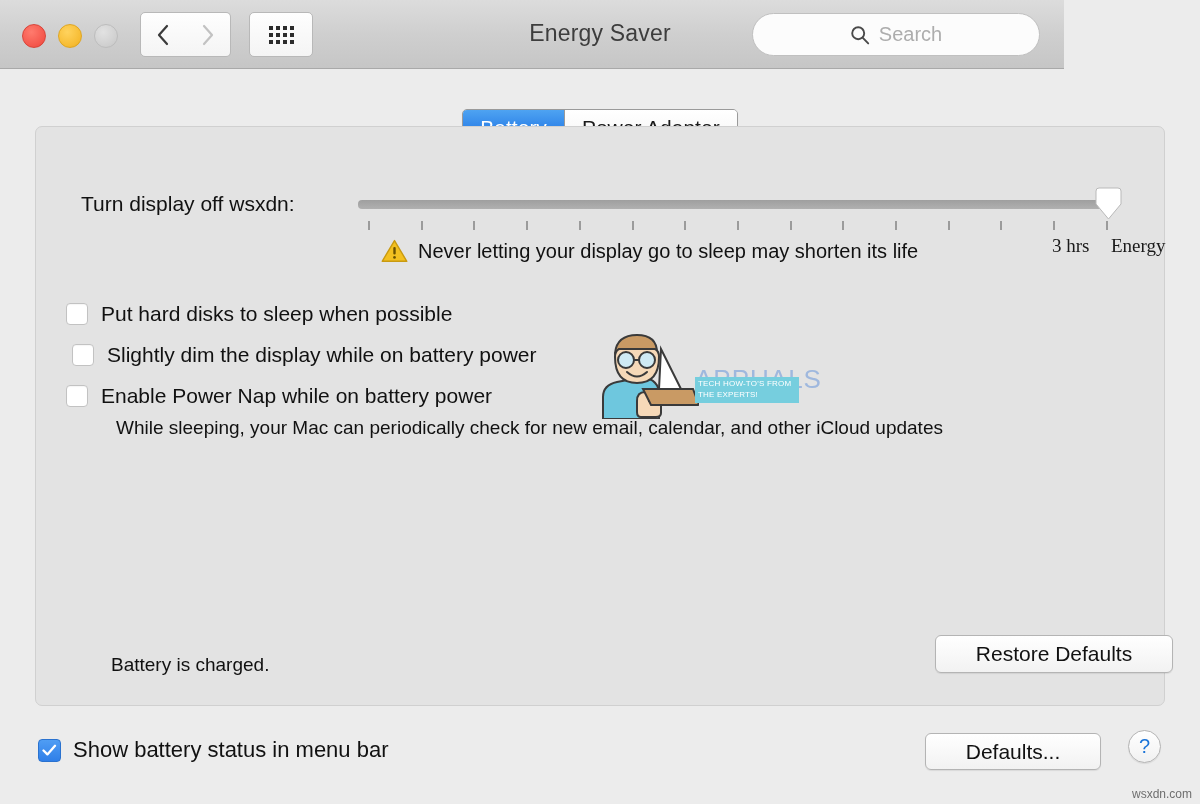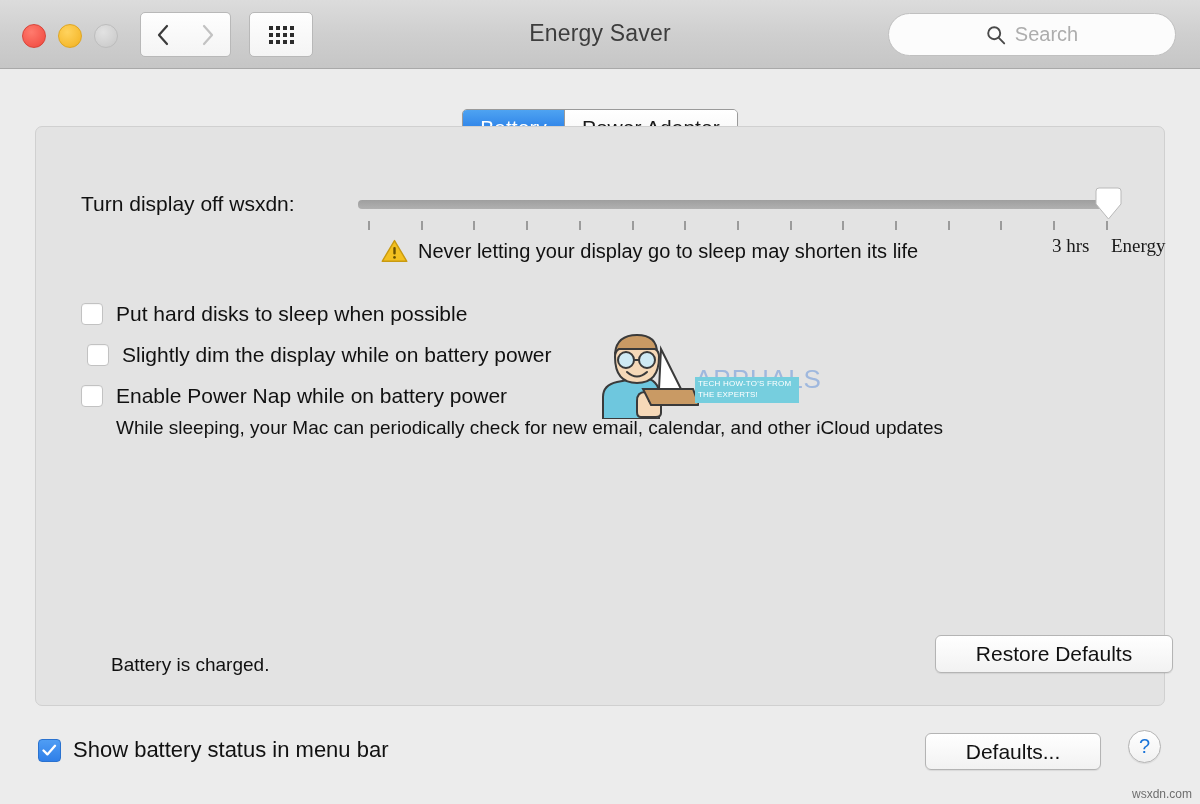--- a/index.html
+++ b/index.html
@@ -16,21 +16,21 @@
     width: 1200px;
     height: 804px;
     background: #ececec;
     overflow: hidden;
   }
 
   
   #titlebar {
     position: absolute;
     left: 0; top: 0;
-    width: 1200px;
+    width: 1064px;
     height: 69px;
     background: linear-gradient(to bottom, #dcdcdc 0%, #cfcfcf 50%, #c6c6c6 100%);
     border-bottom: 1px solid #a9a9a9;
     box-sizing: border-box;
   }
   .traffic {
     position: absolute;
     top: 24px;
     width: 22px; height: 22px;
     border-radius: 50%;
@@ -200,21 +200,21 @@
   #warning-icon { display:block; margin-right: 10px; }
   #warning-text {
     font-size: 20px;
     color: #111;
     white-space: nowrap;
   }
 
   
   .cb-row {
     position: absolute;
-    left: 45px;
+    left: 30px;
     display: flex;
     align-items: center;
   }
   #cb-row-0 { top: 175px; }
   #cb-row-1 { top: 216px; padding-left: 6px; }
   #cb-row-2 { top: 257px; }
   .checkbox {
     width: 22px; height: 22px;
     background: #ffffff;
     border: 1px solid #c2c2c2;

